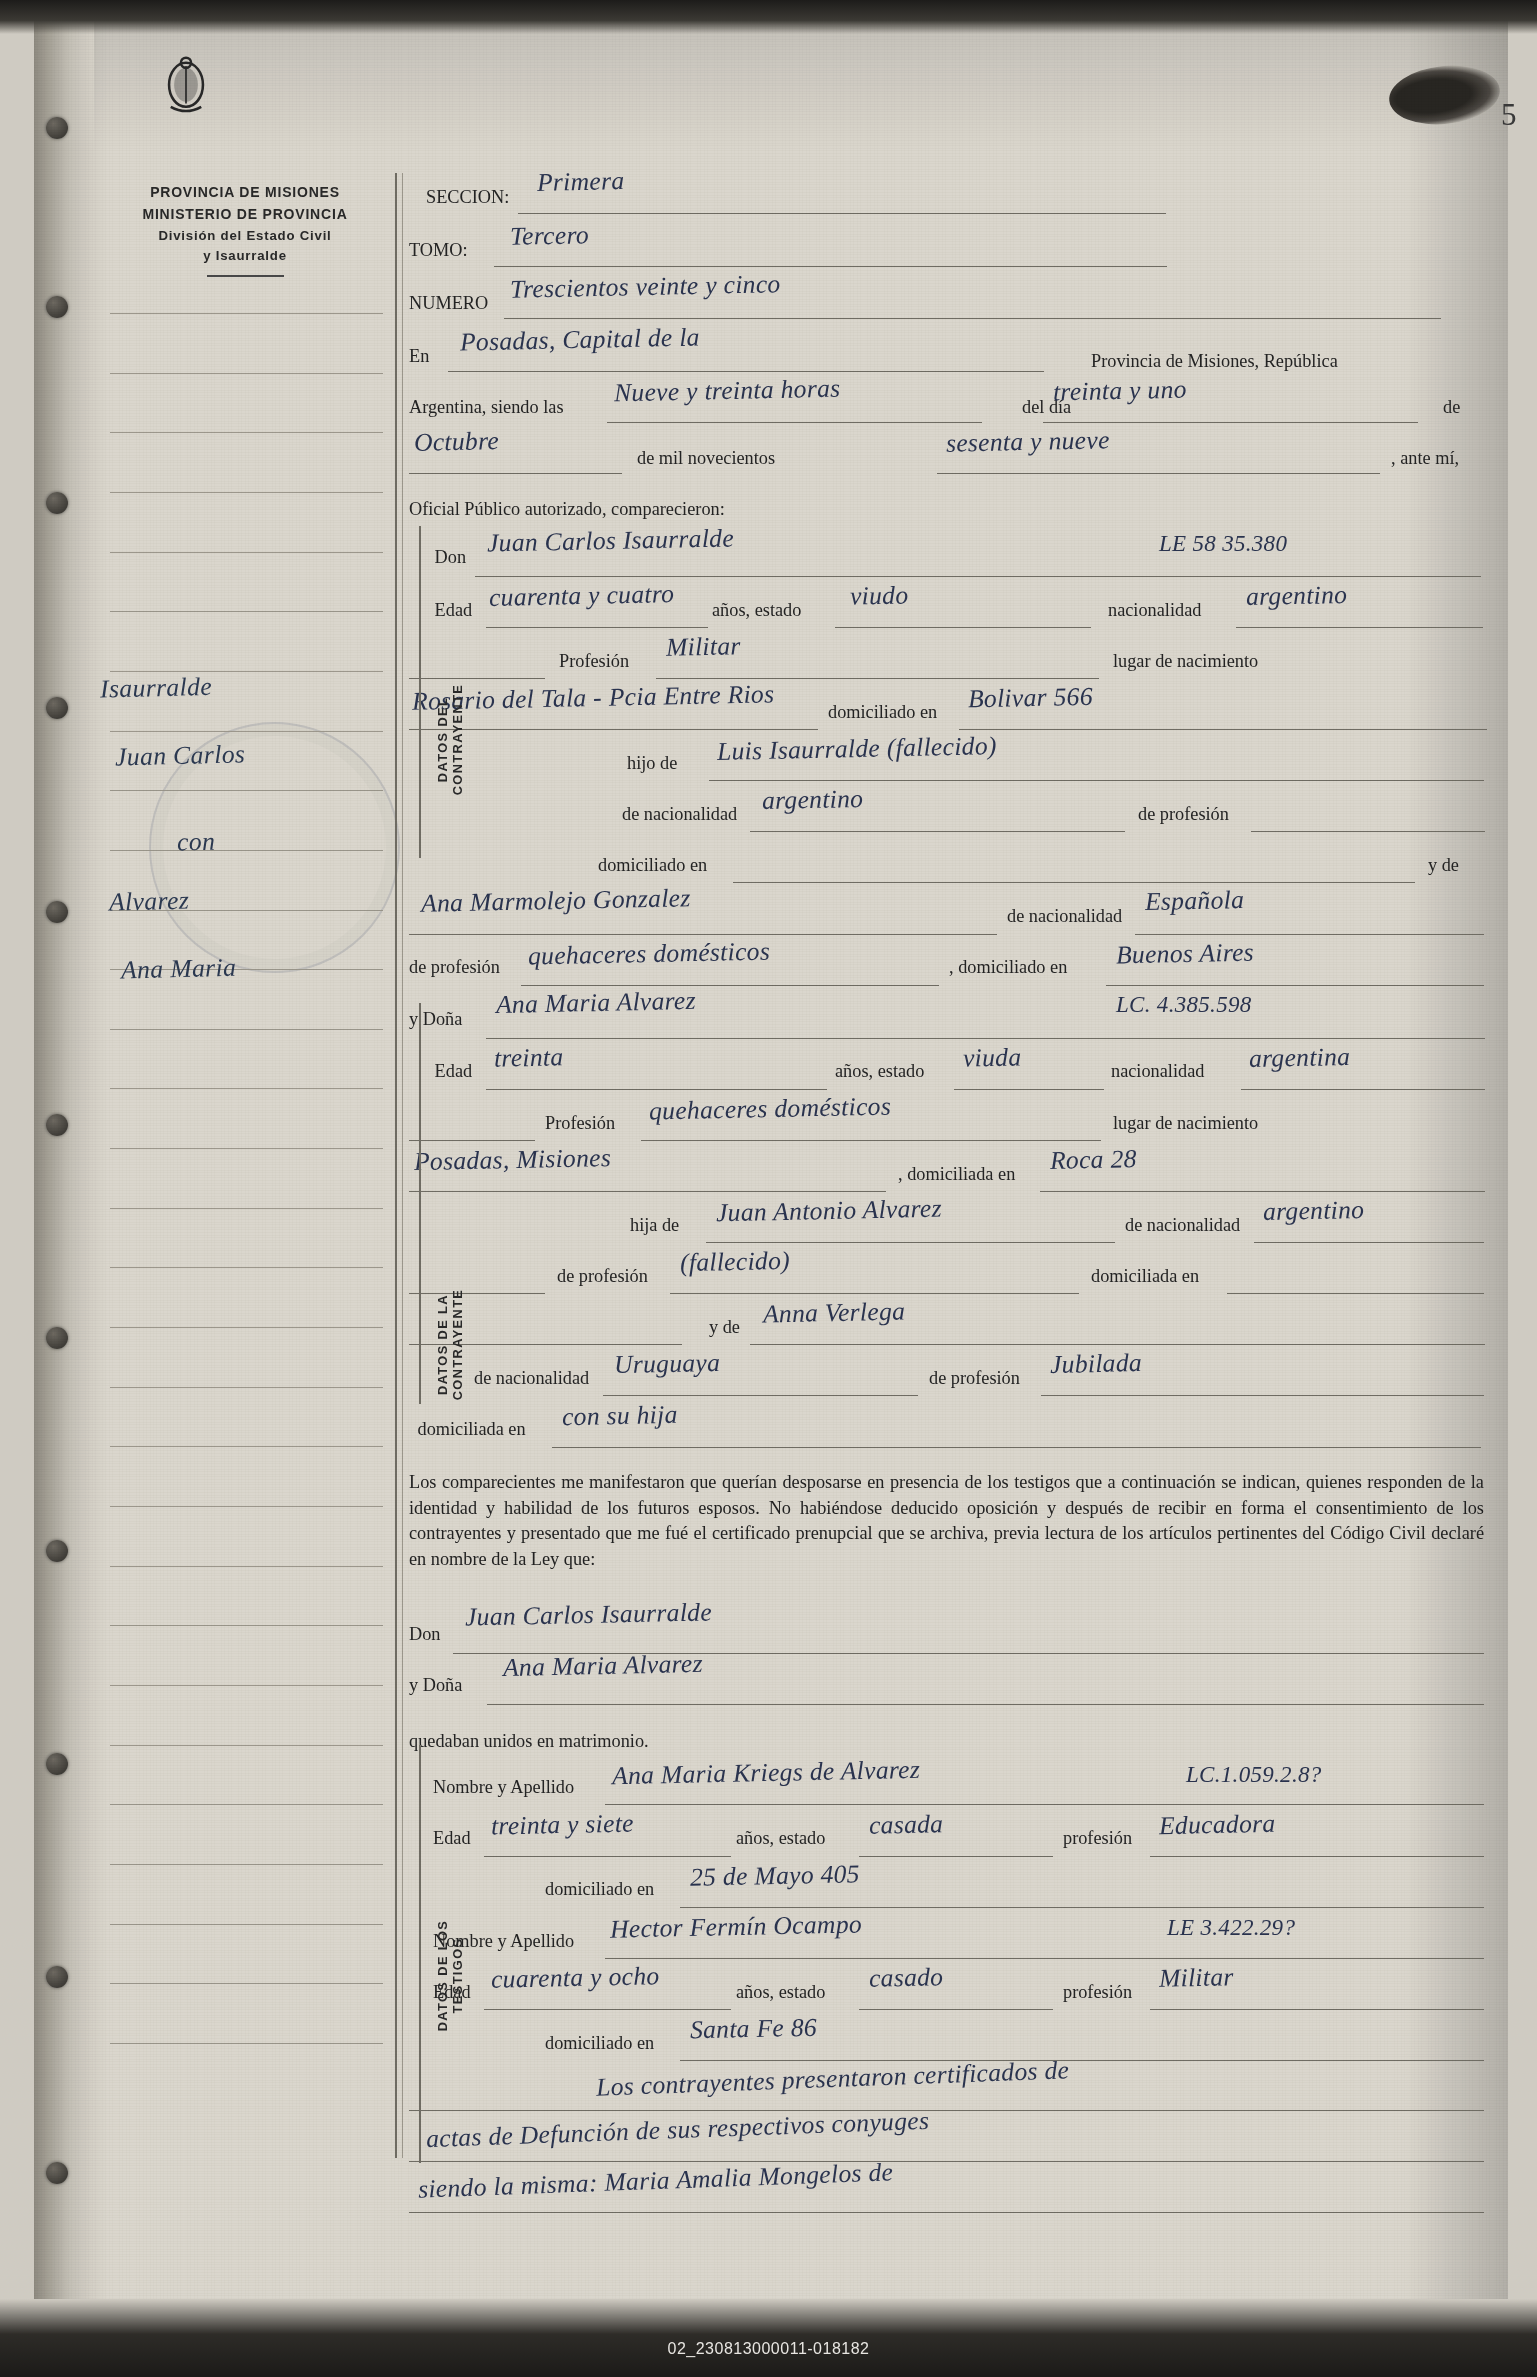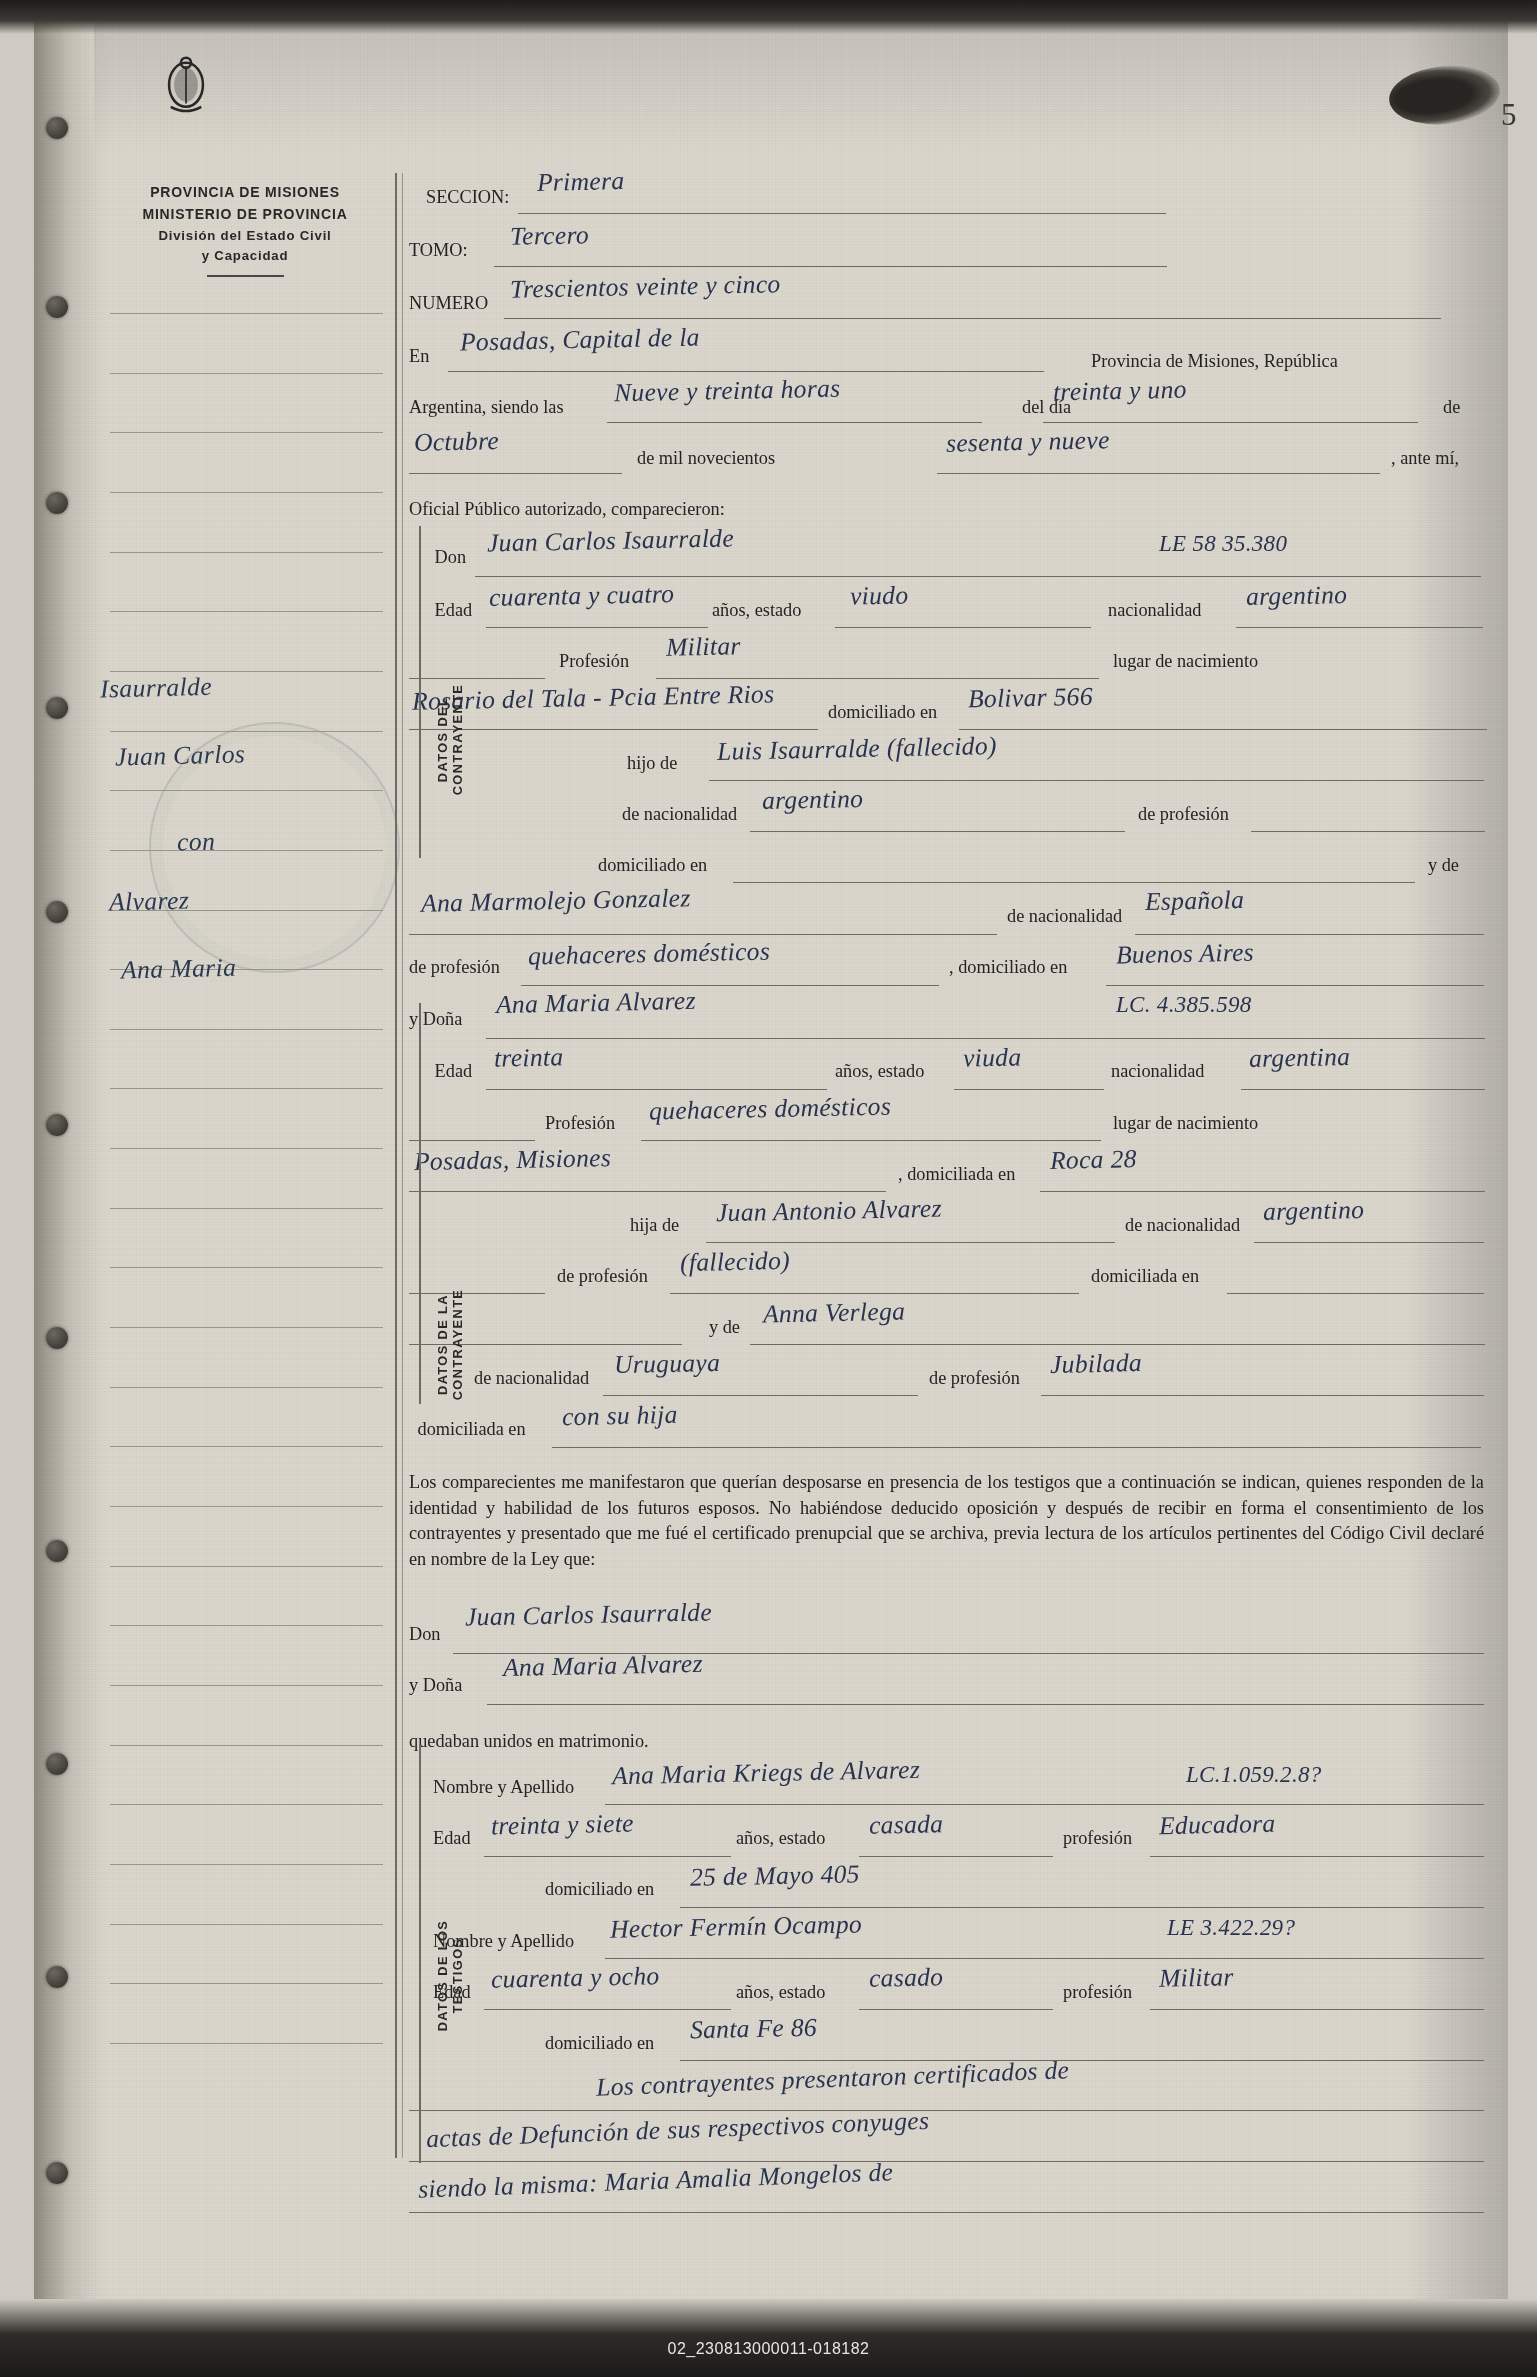--- a/index.html
+++ b/index.html
@@ -161,21 +161,21 @@
       </svg>
     </div>
 
     <div class="stamp-blob"></div>
     <div class="page-num">5</div>
 
     <div class="org">
       <div>PROVINCIA DE MISIONES</div>
       <div>MINISTERIO DE PROVINCIA</div>
       <div class="small">División del Estado Civil</div>
-      <div class="small">y Capacidad</div>
+      <div class="small">y Isaurralde</div>
       <div class="org-rule"></div>
     </div>
 
     <div class="leftcol">
       <div class="seal"></div>
       <div class="leftline" style="top:17px"></div>
       <div class="leftline" style="top:77px"></div>
       <div class="leftline" style="top:136px"></div>
       <div class="leftline" style="top:196px"></div>
       <div class="leftline" style="top:256px"></div>

